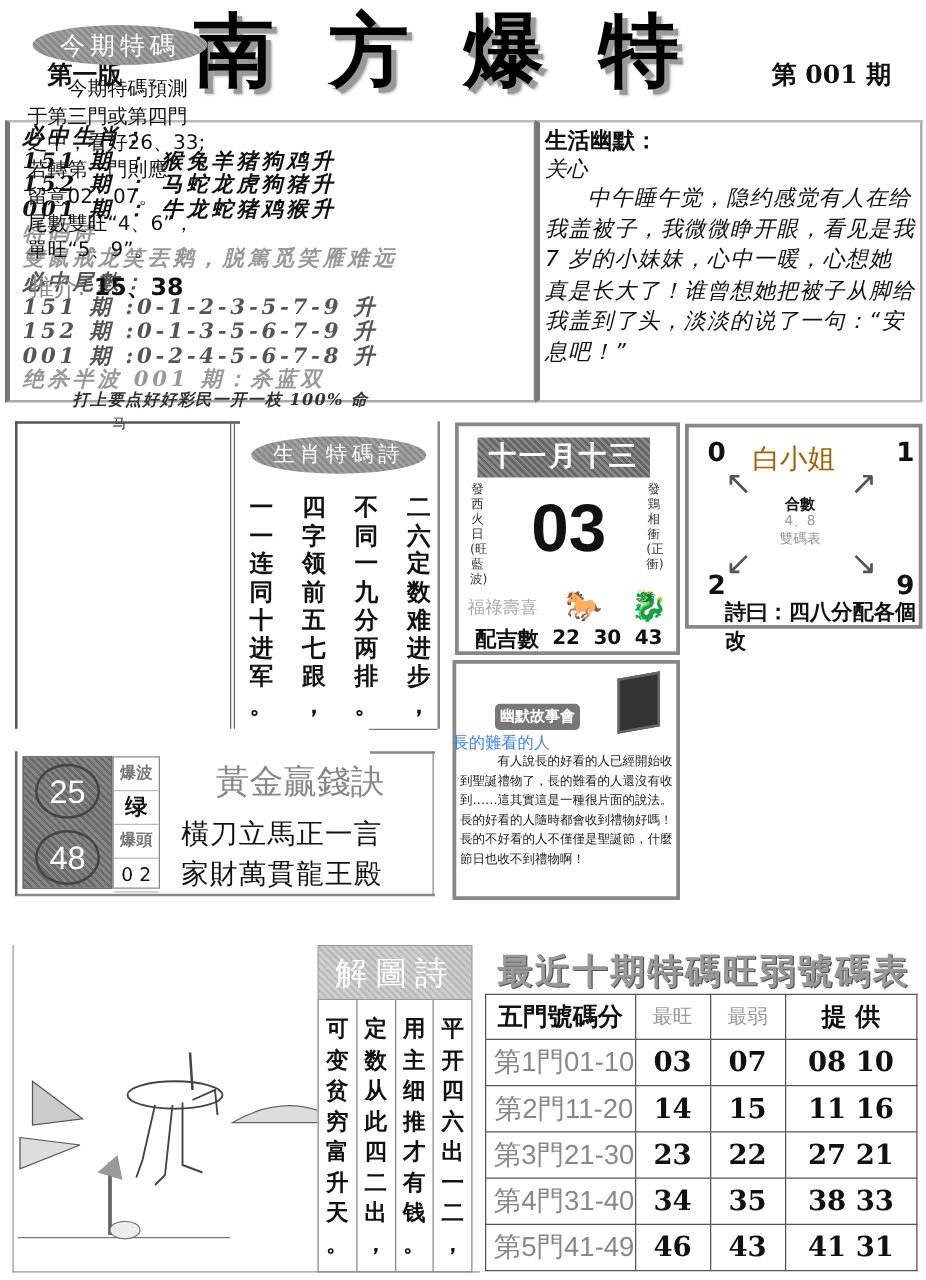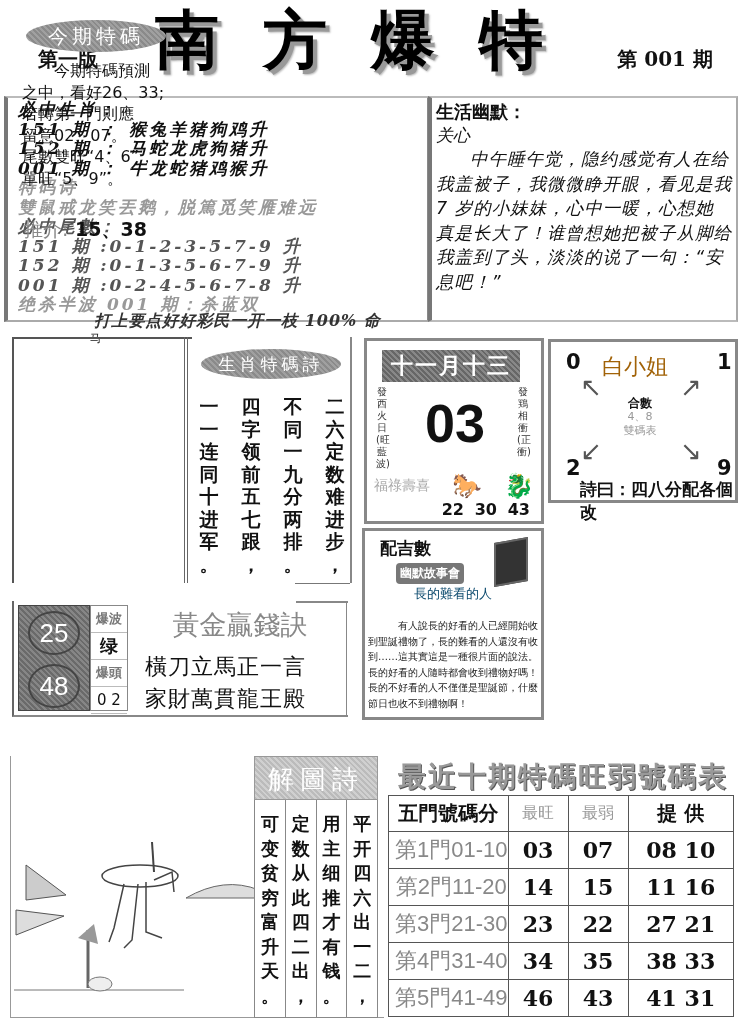--- a/index.html
+++ b/index.html
@@ -11,21 +11,21 @@
   .edition { left: 14px; top: 46px; font-size: 20px; font-family: "DejaVu Serif", serif; font-weight: bold; margin-left: 24px; }
   .issue { right: 28px; top: 46px; font-size: 20px; font-family: "DejaVu Serif", serif; font-weight: bold; }
   .masthead { left: 155px; top: 0px; width: 390px; height: 80px; display: flex; justify-content: space-between; align-items: center; }
   .masthead span { font-family: "DejaVu Serif", serif; font-size: 64px; font-weight: 900; color: #000; text-shadow: 4px 4px 0 #999, 5px 5px 2px #bbb; letter-spacing: 2px; }
 
   
   .box-tl { left: 4px; top: 96px; width: 426px; height: 226px; border-left: 4px solid #777; border-top: 2px solid #bbb; border-right: 3px solid #888; border-bottom: 2px solid #aaa; padding: 2px 10px; font-family: "DejaVu Serif", serif; font-style: italic; font-weight: bold; }
   .box-tl .ln { font-size: 17px; line-height: 19.5px; letter-spacing: 3px; white-space: nowrap; }
   .box-tl .gray { color: #999; }
   .box-tl .mid { color: #555; }
-  .box-tl .tiny { font-size: 16px; line-height: 12px; letter-spacing: 1px; padding-left: 40px; color: #333; text-align: center; }
+  .box-tl .tiny { font-size: 13px; line-height: 12px; letter-spacing: 1px; padding-left: 40px; color: #333; }
 
   
   .box-tr { left: 428px; top: 96px; width: 310px; height: 226px; border-left: 4px solid #777; border-top: 2px solid #bbb; border-right: 2px solid #aaa; border-bottom: 2px solid #bbb; padding: 2px 4px; }
   .box-tr .title { font-size: 18px; font-weight: bold; }
   .box-tr .sub { font-size: 17px; font-style: italic; }
   .box-tr .body { font-size: 17.5px; font-style: italic; line-height: 24.5px; text-indent: 34px; letter-spacing: 1px; }
 
   
   .box-pred { left: 12px; top: 337px; width: 180px; height: 246px; border-left: 2px solid #555; border-top: 2px solid #555; }
   .oval { border-radius: 50%; background: repeating-linear-gradient(45deg,#8a8a8a 0 2px,#a0a0a0 2px 4px); color: #fff; text-align: center; font-family: "DejaVu Serif", serif; }
@@ -45,39 +45,39 @@
 
   
   .box-cal { left: 364px; top: 338px; width: 180px; height: 186px; border: 3px solid #888; padding: 4px; }
   .cal-head { left: 382px; top: 350px; width: 138px; height: 32px; background: repeating-linear-gradient(45deg,#666 0 2px,#888 2px 4px); color: #fff; font-size: 22px; font-weight: bold; text-align: center; line-height: 32px; letter-spacing: 2px; }
   .cal-side { font-size: 10px; width: 12px; line-height: 12px; color: #333; text-align: center; }
   .cal-side.l { left: 376px; top: 386px; }
   .cal-side.r { left: 517px; top: 386px; }
   .cal-big { left: 410px; top: 392px; width: 90px; font-size: 54px; font-weight: bold; text-align: center; font-family: "Liberation Sans", sans-serif; }
   .cal-pics { left: 374px; top: 470px; width: 160px; height: 32px; display: flex; justify-content: space-between; align-items: center; font-size: 24px; color: #555; font-family: Liberation Mono, monospace; }
   .cal-foot { left: 380px; top: 500px; width: 150px; display: flex; justify-content: space-between; font-size: 16px; font-weight: bold; }
-  .cal-foot .lbl { font-family: "DejaVu Serif", serif; font-size: 17px; margin-top: 37px; }
+  .cal-foot .lbl { font-family: "DejaVu Serif", serif; font-size: 17px; }
 
   
   .box-bai { left: 548px; top: 339px; width: 190px; height: 164px; border: 3px solid #888; }
   .bai-title { left: 602px; top: 352px; font-size: 22px; color: #a16207; font-family: "DejaVu Serif", serif; }
   .bai-num { font-size: 21px; font-weight: bold; }
   .bai-arrow { font-size: 26px; color: #555; }
   .bai-center { left: 600px; top: 396px; width: 80px; text-align: center; font-size: 11px; line-height: 14px; }
   .bai-center .g { color: #999; }
   .bai-foot { left: 580px; top: 478px; font-size: 17px; font-weight: bold; }
 
   
   .box-story { left: 362px; top: 528px; width: 182px; height: 192px; border: 3px solid #888; padding: 4px; }
   .story-banner { left: 370px; top: 534px; width: 120px; height: 50px; display: flex; align-items: flex-end; justify-content: center; font-size: 12px; font-weight: bold; color: #fff; }
   .story-banner span { background: #777; padding: 2px 4px; border-radius: 4px; }
   .story-book { left: 494px; top: 540px; width: 34px; height: 44px; background: #333; border: 2px solid #666; transform: skewY(-10deg); }
-  .story-title { left: 362px; top: 585px; width: 182px; text-align: center; font-size: 13px; color: #0c4a6e; }
+  .story-title { left: 362px; top: 585px; width: 182px; font-size: 13px; color: #3b82f6; }
   .story-body { left: 368px; top: 602px; width: 172px; font-size: 10px; line-height: 15.5px; color: #222; }
-  .story-body .ind { text-indent: 30px; margin-top: 16px; }
+  .story-body .ind { text-indent: 30px; }
 
   
   .box-gold { left: 12px; top: 601px; width: 336px; height: 116px; border-left: 2px solid #666; border-bottom: 2px solid #888; }
   .gold-topline { left: 296px; top: 601px; width: 52px; border-top: 2px solid #888; }
   .gold-rightline { left: 346px; top: 601px; height: 116px; border-left: 1px solid #888; }
   .gold-dark { left: 18px; top: 605px; width: 72px; height: 106px; background: repeating-linear-gradient(45deg,#6a6a6a 0 2px,#868686 2px 4px); border: 1px solid #444; }
   .gold-circle { width: 52px; height: 44px; border: 2px solid #444; border-radius: 50%; color: #fff; text-align: center; font-size: 26px; line-height: 40px; font-family: "Liberation Sans", sans-serif; }
   .gold-cells { left: 90px; top: 605px; width: 38px; height: 106px; border: 1px solid #888; display: flex; flex-direction: column; }
   .gold-cells div { flex: 1; border-bottom: 1px solid #bbb; text-align: center; font-size: 15px; line-height: 26px; }
   .gold-cells .hd { color: #777; font-size: 13px; font-weight: bold; }
@@ -134,20 +134,21 @@
   <div class="title">生活幽默：</div>
   <div class="sub">关心</div>
   <div class="body">中午睡午觉，隐约感觉有人在给我盖被子，我微微睁开眼，看见是我 7 岁的小妹妹，心中一暖，心想她真是长大了！谁曾想她把被子从脚给我盖到了头，淡淡的说了一句：“安息吧！”</div>
 </div>
 
 <div class="abs horse-mark">马</div>
 <div class="abs box-pred"></div>
 <div class="abs oval pred-oval">今期特碼</div>
 <div class="abs pred-text">
   <div class="ind">今期特碼預測</div>
+  <div>于第三門或第四門</div>
   <div>之中，看好26、33;</div>
   <div>若轉第一門則應</div>
   <div>留意02、07。</div>
   <div>尾數雙旺“4、6”，</div>
   <div>單旺“5、9”。</div>
 </div>
 <div class="abs pred-tui">
   <span class="lbl">推介:</span>
   <span>15、38</span>
 </div>

